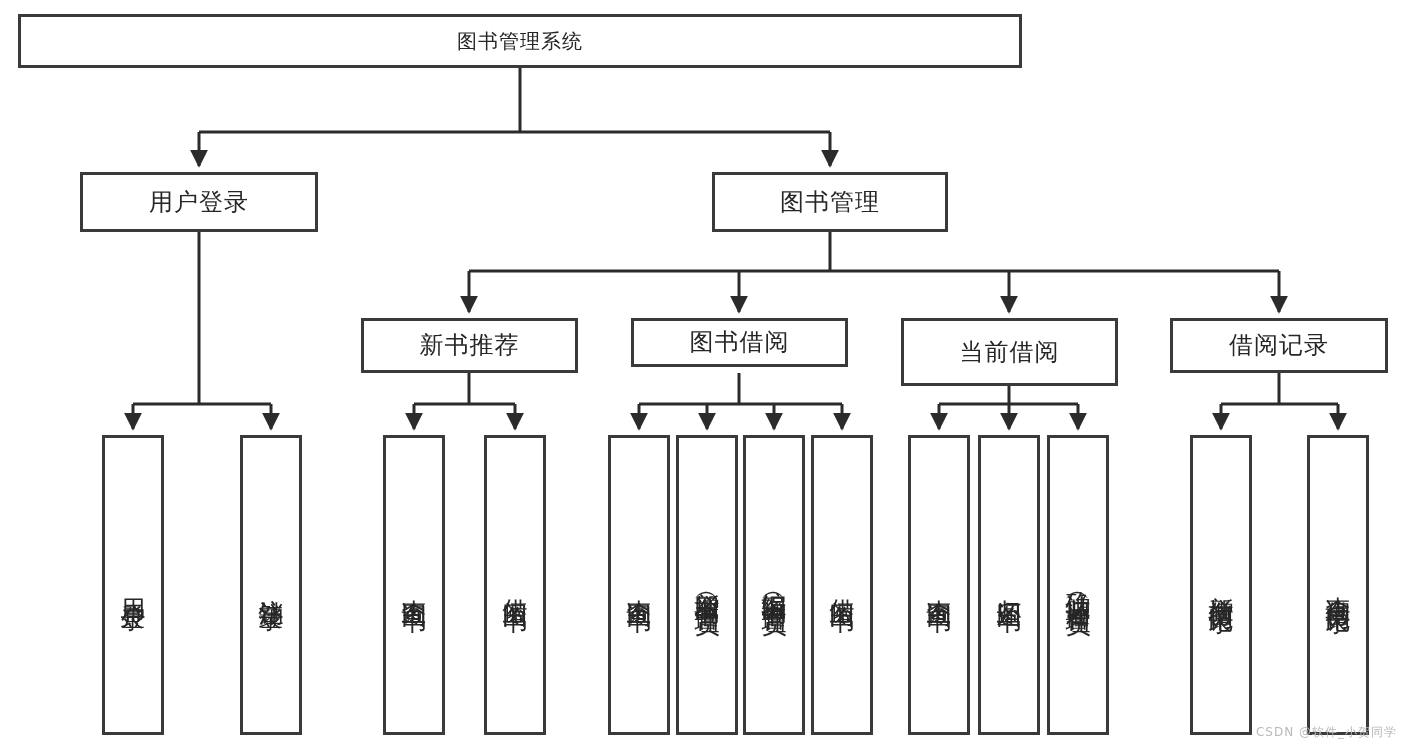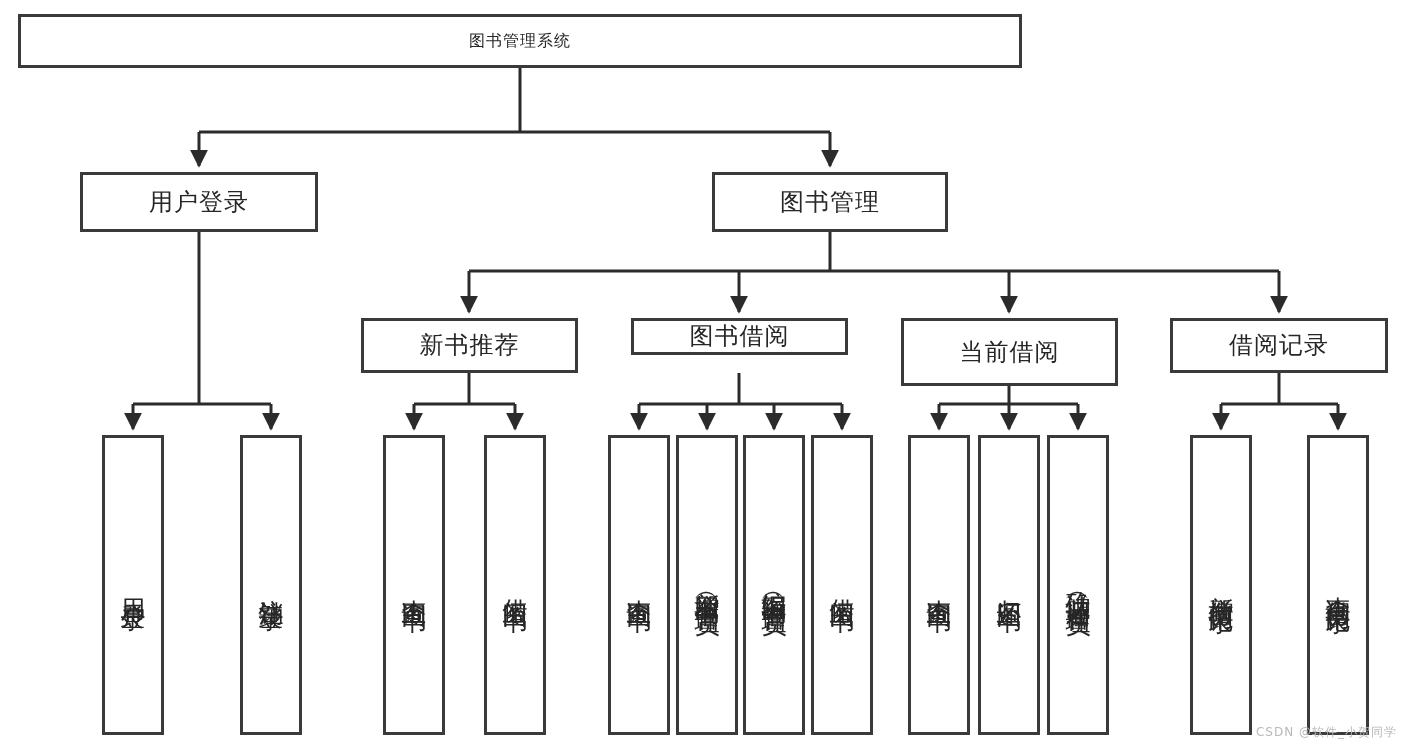--- a/index.html
+++ b/index.html
@@ -36,21 +36,21 @@
     justify-content: center;
     color: #262626;
   }
   .node-h {
     font-size: 24px;
     line-height: 1.1;
     letter-spacing: 1px;
     white-space: nowrap;
   }
   .node-root {
-    font-size: 16px;
+    font-size: 20px;
   }
   .node-v {
     writing-mode: vertical-rl;
     text-orientation: upright;
     font-size: 25px;
     line-height: 1.16;
     letter-spacing: 3px;
     padding: 6px 0;
     text-align: center;
     align-items: center;
@@ -136,21 +136,21 @@
   <div class="node node-h" style="left:80px; top:172px; width:238px; height:60px;">
     <span>用户登录</span>
   </div>
   <div class="node node-h" style="left:712px; top:172px; width:236px; height:60px;">
     <span>图书管理</span>
   </div>
 
   <div class="node node-h" style="left:361px; top:318px; width:217px; height:55px;text-align:center;">
     <span>新书推荐</span>
   </div>
-  <div class="node node-h" style="left:631px; top:318px; width:217px; height:37px;">
+  <div class="node node-h" style="left:631px; top:318px; width:217px; height:49px;">
     <span>图书借阅</span>
   </div>
   <div class="node node-h" style="left:901px; top:318px; width:217px; height:68px;">
     <span>当前借阅</span>
   </div>
   <div class="node node-h" style="left:1170px; top:318px; width:218px; height:55px;">
     <span>借阅记录</span>
   </div>
 
   <div class="node node-v" style="left:102px; top:435px; width:62px; height:300px;">

